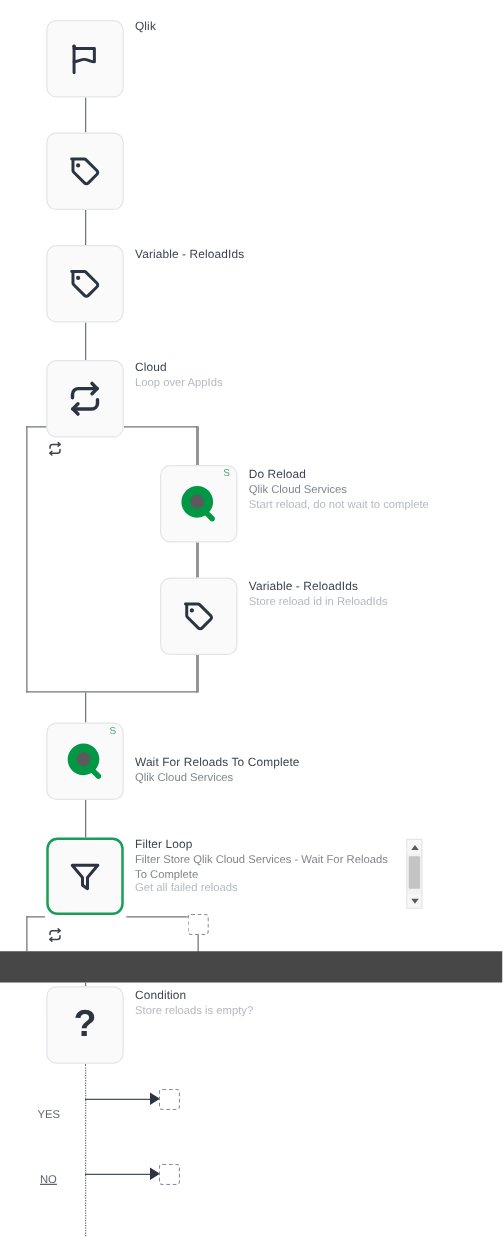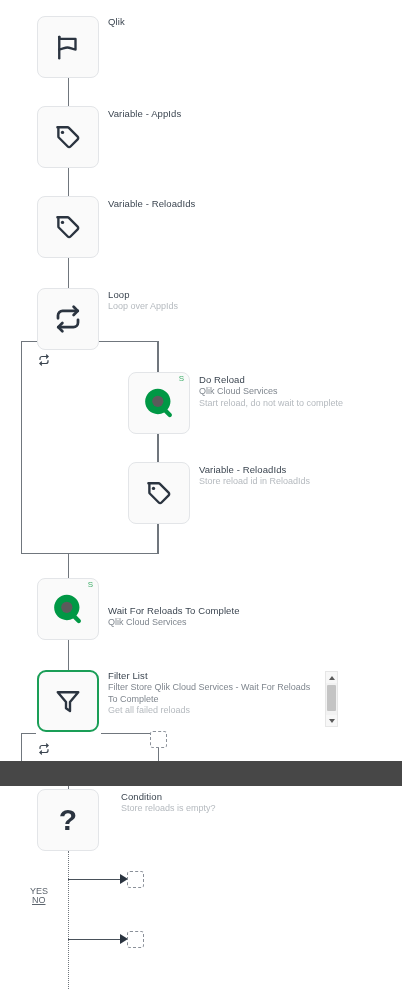--- a/index.html
+++ b/index.html
@@ -241,21 +241,21 @@
   <div class="vline dotted" style="left:68px; top:851px; height:138px;"></div>
 
   <div class="arrow-line" style="left:68px; top:879px; width:56px;"></div>
   <div class="arrow-head" style="left:120px; top:874px;"></div>
   <div class="placeholder" style="left:127px; top:871px;"></div>
   <div class="branch-label" style="left:30px; top:886px;">YES</div>
 
   <div class="arrow-line" style="left:68px; top:939px; width:56px;"></div>
   <div class="arrow-head" style="left:120px; top:934px;"></div>
   <div class="placeholder" style="left:127px; top:931px;"></div>
-  <div class="branch-label" style="left:32px; top:895px;text-decoration:underline;">NO</div>
+  <div class="branch-label" style="left:32px; top:938px;text-decoration:underline;">NO</div>
 
   <div class="node" style="left:37px; top:16px;">
     <span>
       <svg width="30" height="30" viewBox="0 0 24 24" fill="none" stroke="#2b3440" stroke-width="1.9" stroke-linecap="round" stroke-linejoin="round">
         <path d="M5 21V4"></path>
         <circle cx="5" cy="4" r="1.1" fill="#2b3440" stroke="none"></circle>
         <path d="M5 5.5h13v8.5c-2.2 0-4.4-1.6-6.5-1.6S7 13.9 5 13.9"></path>
       </svg>
     </span>
   </div>
@@ -263,23 +263,20 @@
     <div class="lbl-title">Qlik</div>
   </div>
 
   <div class="node" style="left:37px; top:106px;">
     <span>
       <svg width="30" height="30" viewBox="0 0 24 24" fill="none" stroke="#2b3440" stroke-width="1.9" stroke-linecap="round" stroke-linejoin="round">
         <path d="M3.5 4.2h8.1c.4 0 .8.2 1.1.5l7 7c.6.6.6 1.6 0 2.2l-5.7 5.7c-.6.6-1.6.6-2.2 0l-7-7c-.3-.3-.5-.7-.5-1.1V5.2c0-.6.4-1 1-1z"></path>
         <circle cx="7.6" cy="8.3" r="1.35" fill="#2b3440" stroke="none"></circle>
       </svg>
     </span>
-  </div>
-  <div class="label-block" style="left:108px; top:108px;">
-    <div class="lbl-title">Variable - AppIds</div>
   </div>
 
   <div class="node" style="left:37px; top:196px;">
     <span>
       <svg width="30" height="30" viewBox="0 0 24 24" fill="none" stroke="#2b3440" stroke-width="1.9" stroke-linecap="round" stroke-linejoin="round">
         <path d="M3.5 4.2h8.1c.4 0 .8.2 1.1.5l7 7c.6.6.6 1.6 0 2.2l-5.7 5.7c-.6.6-1.6.6-2.2 0l-7-7c-.3-.3-.5-.7-.5-1.1V5.2c0-.6.4-1 1-1z"></path>
         <circle cx="7.6" cy="8.3" r="1.35" fill="#2b3440" stroke="none"></circle>
       </svg>
     </span>
   </div>
@@ -291,21 +288,21 @@
     <span>
       <svg width="30" height="30" viewBox="0 0 24 24" fill="none" stroke="#2b3440" stroke-width="2.2" stroke-linecap="round" stroke-linejoin="round">
         <polyline points="16.5 2.2 19.8 5.5 16.5 8.8"></polyline>
         <path d="M4 11.4V9.2a3.7 3.7 0 0 1 3.7-3.7h12.1"></path>
         <polyline points="7.5 21.8 4.2 18.5 7.5 15.2"></polyline>
         <path d="M20 12.6v2.2a3.7 3.7 0 0 1-3.7 3.7H4.2"></path>
       </svg>
     </span>
   </div>
   <div class="label-block" style="left:108px; top:289px;">
-    <div class="lbl-title">Loop</div>
+    <div class="lbl-title">Cloud</div>
     <div class="lbl-desc">Loop over AppIds</div>
   </div>
 
   <div class="node" style="left:128px; top:372px;">
     <span class="badge">S</span>
     <span>
       <svg width="34" height="34" viewBox="0 0 40 40">
         <path d="M18.6 3.2c8.2 0 14.9 6.6 14.9 14.8 0 3.7-1.4 7.1-3.6 9.7l4.6 4.6c1 1 1 2.6 0 3.6-1 1-2.6 1-3.6 0l-4.8-4.8a14.8 14.8 0 0 1-7.5 2c-8.2 0-14.9-6.6-14.9-14.8S10.4 3.2 18.6 3.2z" fill="#009845"></path>
         <circle cx="18.6" cy="18" r="6.6" fill="#5b5b5b"></circle>
       </svg>
@@ -345,36 +342,36 @@
   </div>
 
   <div class="node selected" style="left:37px; top:670px;">
     <span>
       <svg width="30" height="30" viewBox="0 0 24 24" fill="none" stroke="#2b3440" stroke-width="1.9" stroke-linecap="round" stroke-linejoin="round">
         <path d="M3.8 5h16.4l-6.6 7.8V20l-3.2-2.2v-5z"></path>
       </svg>
     </span>
   </div>
   <div class="label-block" style="left:108px; top:670px; width:205px;">
-    <div class="lbl-title">Filter List</div>
+    <div class="lbl-title">Filter Loop</div>
     <div class="lbl-sub">Filter Store Qlik Cloud Services - Wait For Reloads To Complete</div>
     <div class="lbl-desc">Get all failed reloads</div>
   </div>
 
   <div class="scrollbar" style="left:325px; top:671px; height:56px;">
     <div class="sb-btn" style="top:0;">
       <span class="sb-arrow up"></span>
     </div>
     <div class="sb-thumb" style="top:13px; height:26px;"></div>
     <div class="sb-btn" style="bottom:0;">
       <span class="sb-arrow down"></span>
     </div>
   </div>
 
   <div class="node" style="left:37px; top:789px;">
     <span class="qmark">?</span>
   </div>
-  <div class="label-block" style="left:121px; top:791px;">
+  <div class="label-block" style="left:108px; top:791px;">
     <div class="lbl-title">Condition</div>
     <div class="lbl-desc">Store reloads is empty?</div>
   </div>
 
 </div>
 
 </body></html>

